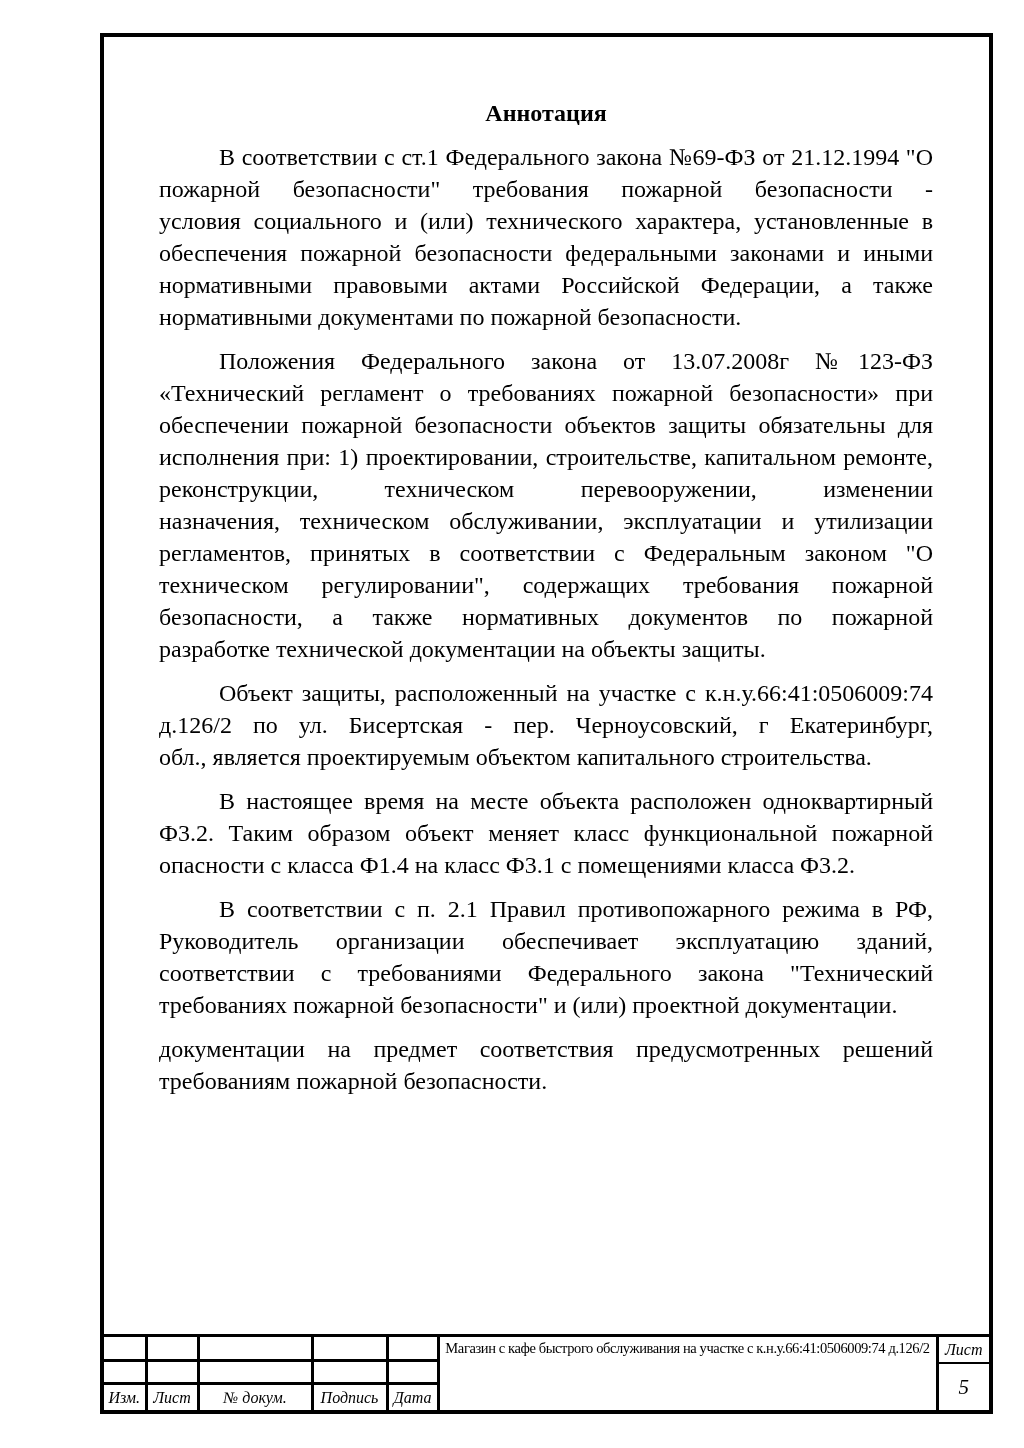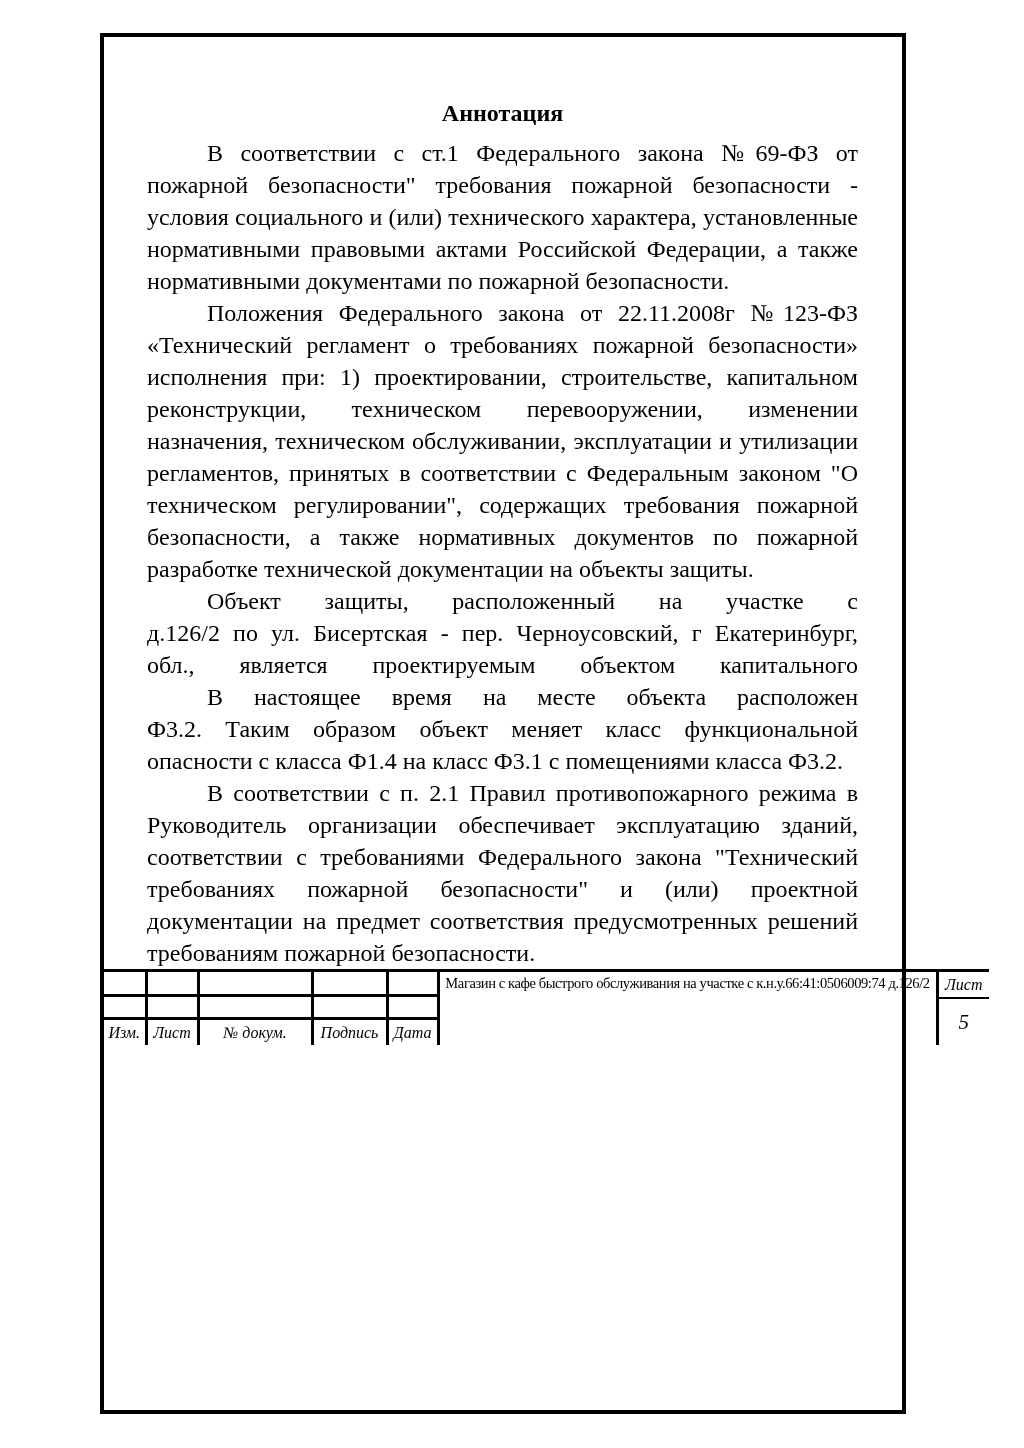--- a/index.html
+++ b/index.html
@@ -11,40 +11,40 @@
     width: 1024px;
     height: 1448px;
     position: relative;
     font-family: "Liberation Serif", serif;
     color: #000000;
   }
   .frame {
     position: absolute;
     left: 100px;
     top: 33px;
-    width: 806px;
+    width: 893px;
     height: 1381px;
     border: 4px solid #000000;
     box-sizing: border-box;
     display: flex;
     flex-direction: column;
-    justify-content: flex-start;
+    justify-content: space-between;
     background: #ffffff;
   }
   .content {
     padding: 60px 44px 0 43px;
     font-size: 24px;
     line-height: 32px;
   }
   .doc-title {
     font-weight: 700;
     text-align: center;
     margin-bottom: 8px;
   }
-  .para { margin: 0; }
+  .para { margin: 12px; }
   .line {
     text-align: justify;
     text-align-last: justify;
     height: 32px;
     overflow: hidden;
   }
   .line.last { text-align-last: left; }
   .line.first { text-indent: 60px; }
 
   
@@ -104,26 +104,28 @@
 <body>
 
 <div class="frame">
   <div class="content">
     <div class="doc-title">Аннотация</div>
     <div id="document-body">
         <div class="para">
           <div class="line first">В соответствии с ст.1 Федерального закона №69-ФЗ от 21.12.1994 "О</div>
           <div class="line">пожарной безопасности" требования пожарной безопасности - специальные</div>
           <div class="line">условия социального и (или) технического характера, установленные в целях</div>
+          <div class="line">обеспечения пожарной безопасности федеральными законами и иными</div>
           <div class="line">нормативными правовыми актами Российской Федерации, а также</div>
           <div class="line last">нормативными документами по пожарной безопасности.</div>
         </div>
         <div class="para">
-          <div class="line first">Положения Федерального закона от 22.11.2008г №123-ФЗ</div>
+          <div class="line first">Положения Федерального закона от 13.07.2008г №123-ФЗ</div>
           <div class="line">«Технический регламент о требованиях пожарной безопасности» при</div>
+          <div class="line">обеспечении пожарной безопасности объектов защиты обязательны для</div>
           <div class="line">исполнения при: 1) проектировании, строительстве, капитальном ремонте,</div>
           <div class="line">реконструкции, техническом перевооружении, изменении функционального</div>
           <div class="line">назначения, техническом обслуживании, эксплуатации и утилизации объектов</div>
           <div class="line">регламентов, принятых в соответствии с Федеральным&nbsp;законом&nbsp;"О</div>
           <div class="line">техническом регулировании", содержащих требования пожарной</div>
           <div class="line">безопасности, а также нормативных документов по пожарной безопасности; 3)</div>
           <div class="line last">разработке технической документации на объекты защиты.</div>
         </div>
         <div class="para">
           <div class="line first">Объект защиты, расположенный на участке с к.н.у.66:41:0506009:74</div>

